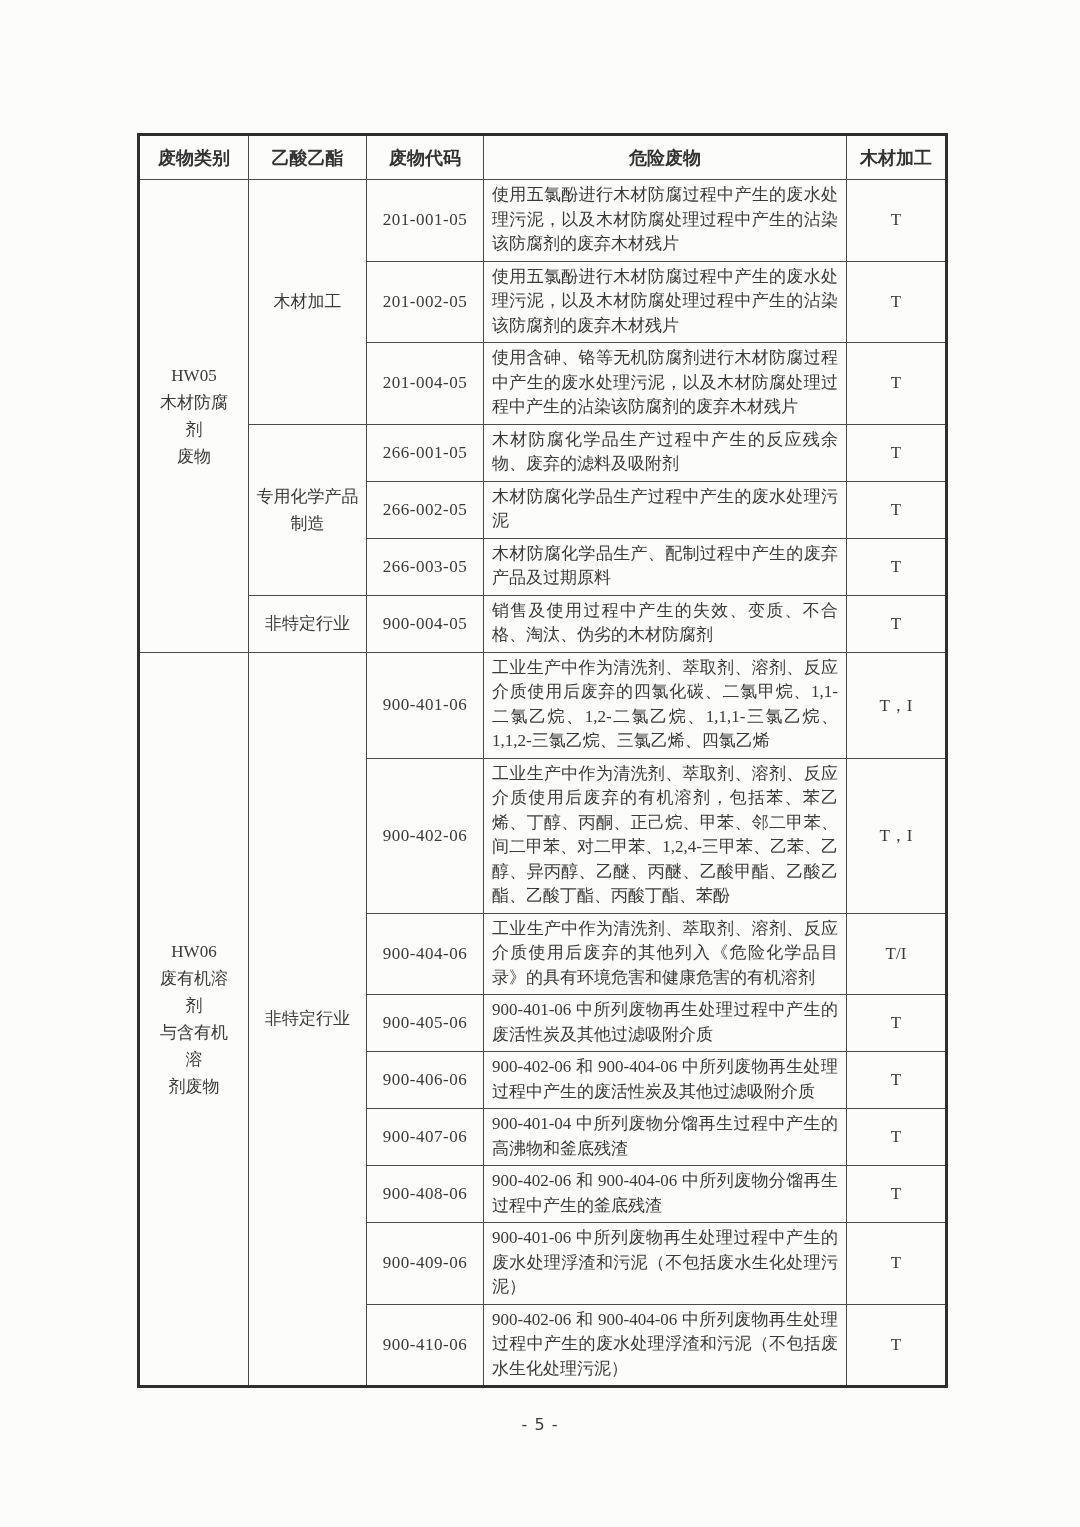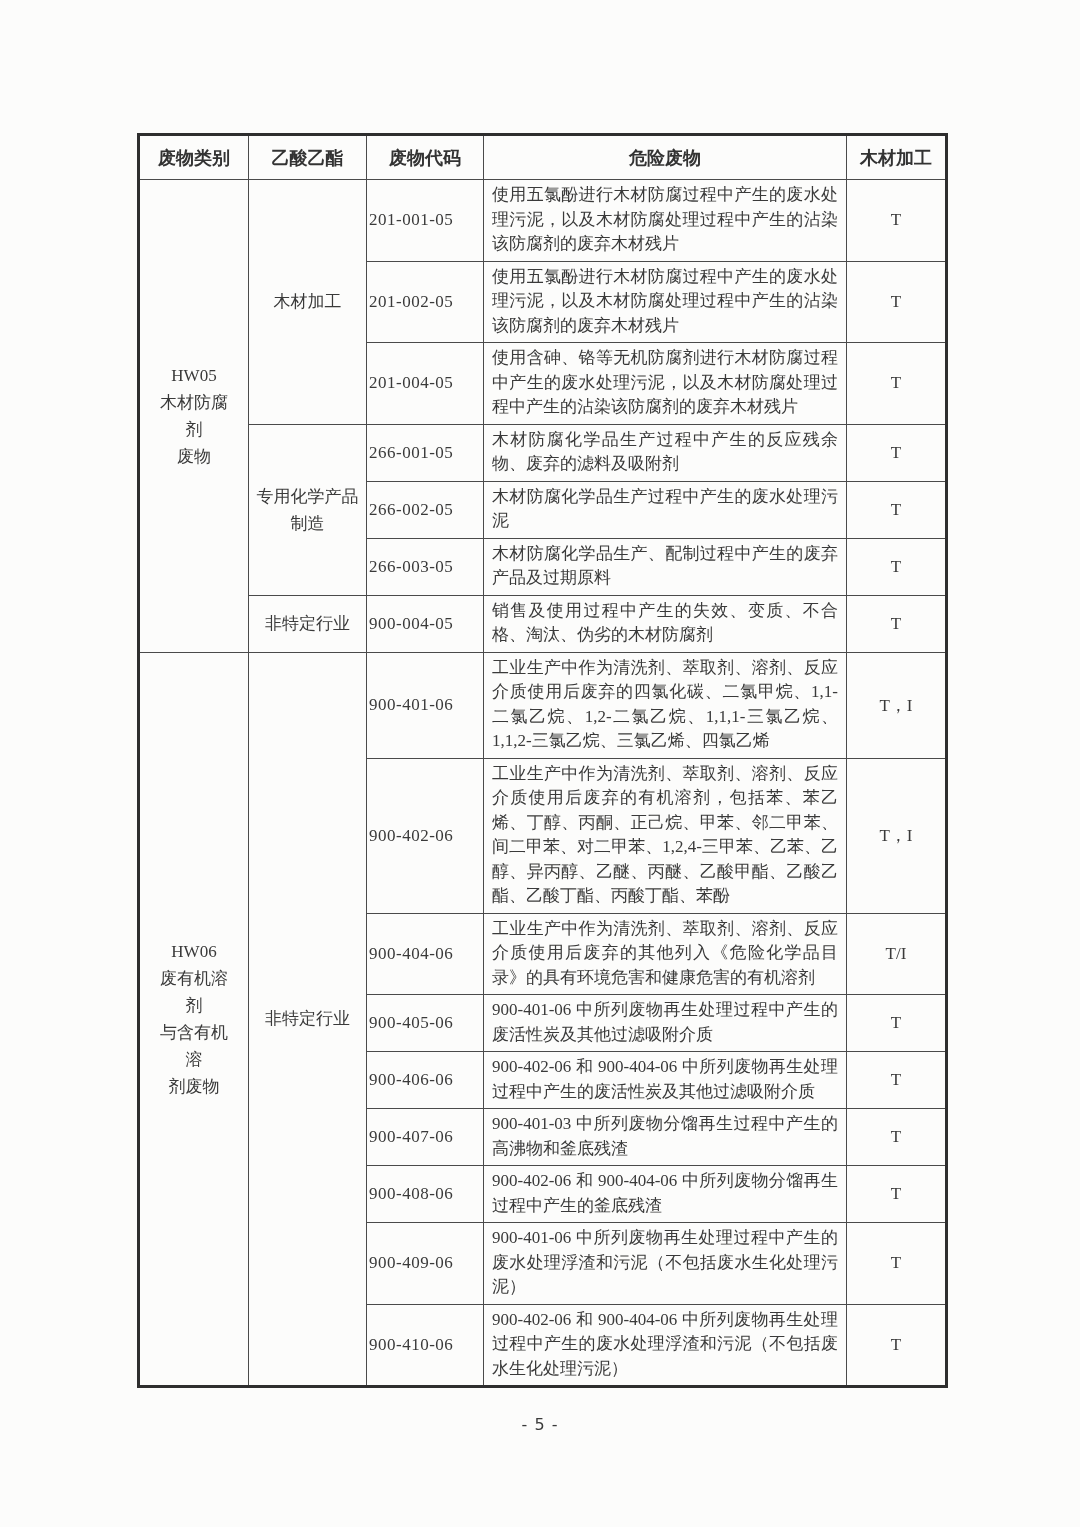--- a/index.html
+++ b/index.html
@@ -48,21 +48,21 @@
     white-space: pre-line;
     line-height: 27px;
     padding: 4px 15px;
   }
   td.industry-cell {
     text-align: center;
     line-height: 27px;
     padding: 4px 5px;
   }
   td.code-cell {
-    text-align: left;
+    text-align: center;
     padding: 4px 2px;
     letter-spacing: 0.5px;
   }
   td.desc-cell {
     text-align: justify;
     line-height: 24.5px;
     padding: 3px 8px 4px 8px;
   }
   td.hazard-cell {
     text-align: center;
@@ -169,21 +169,21 @@
           <td class="desc-cell">900-401-06 中所列废物再生处理过程中产生的废活性炭及其他过滤吸附介质</td>
           <td class="hazard-cell">T</td>
         </tr>
         <tr>
           <td class="code-cell">900-406-06</td>
           <td class="desc-cell">900-402-06 和 900-404-06 中所列废物再生处理过程中产生的废活性炭及其他过滤吸附介质</td>
           <td class="hazard-cell">T</td>
         </tr>
         <tr>
           <td class="code-cell">900-407-06</td>
-          <td class="desc-cell">900-401-03 中所列废物分馏再生过程中产生的高沸物和釜底残渣</td>
+          <td class="desc-cell">900-401-04 中所列废物分馏再生过程中产生的高沸物和釜底残渣</td>
           <td class="hazard-cell">T</td>
         </tr>
         <tr>
           <td class="code-cell">900-408-06</td>
           <td class="desc-cell">900-402-06 和 900-404-06 中所列废物分馏再生过程中产生的釜底残渣</td>
           <td class="hazard-cell">T</td>
         </tr>
         <tr>
           <td class="code-cell">900-409-06</td>
           <td class="desc-cell">900-401-06 中所列废物再生处理过程中产生的废水处理浮渣和污泥（不包括废水生化处理污泥）</td>

